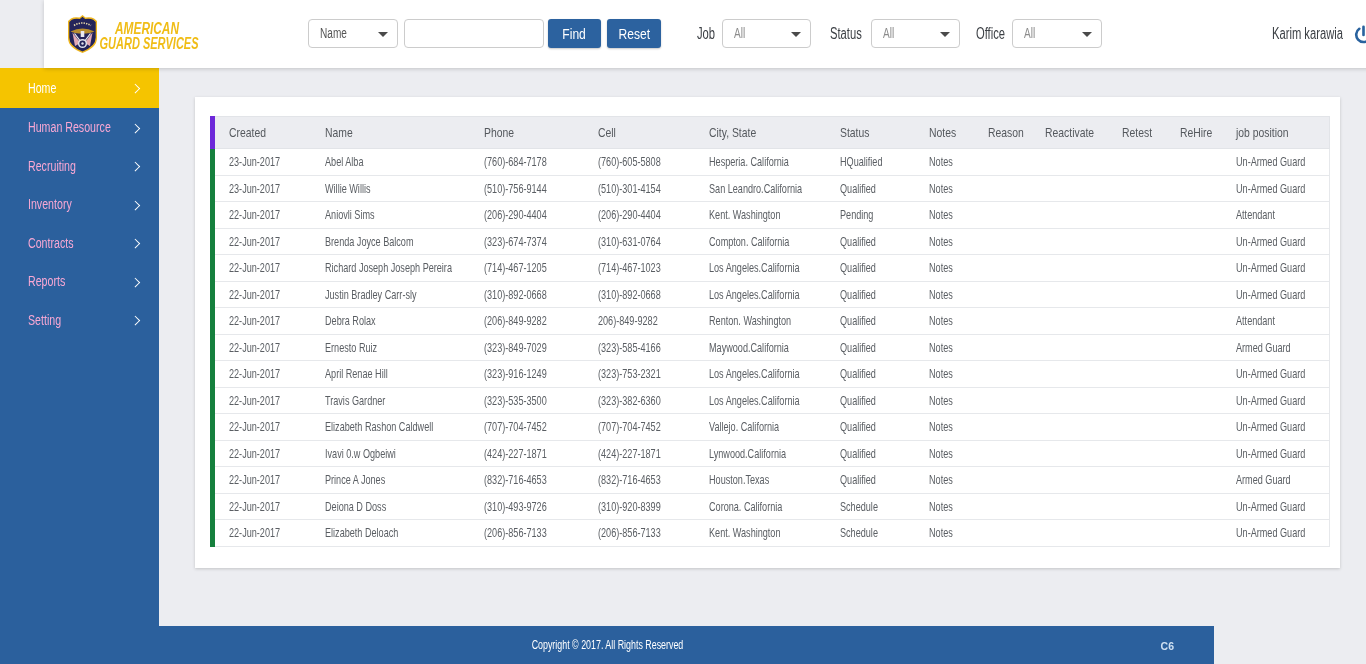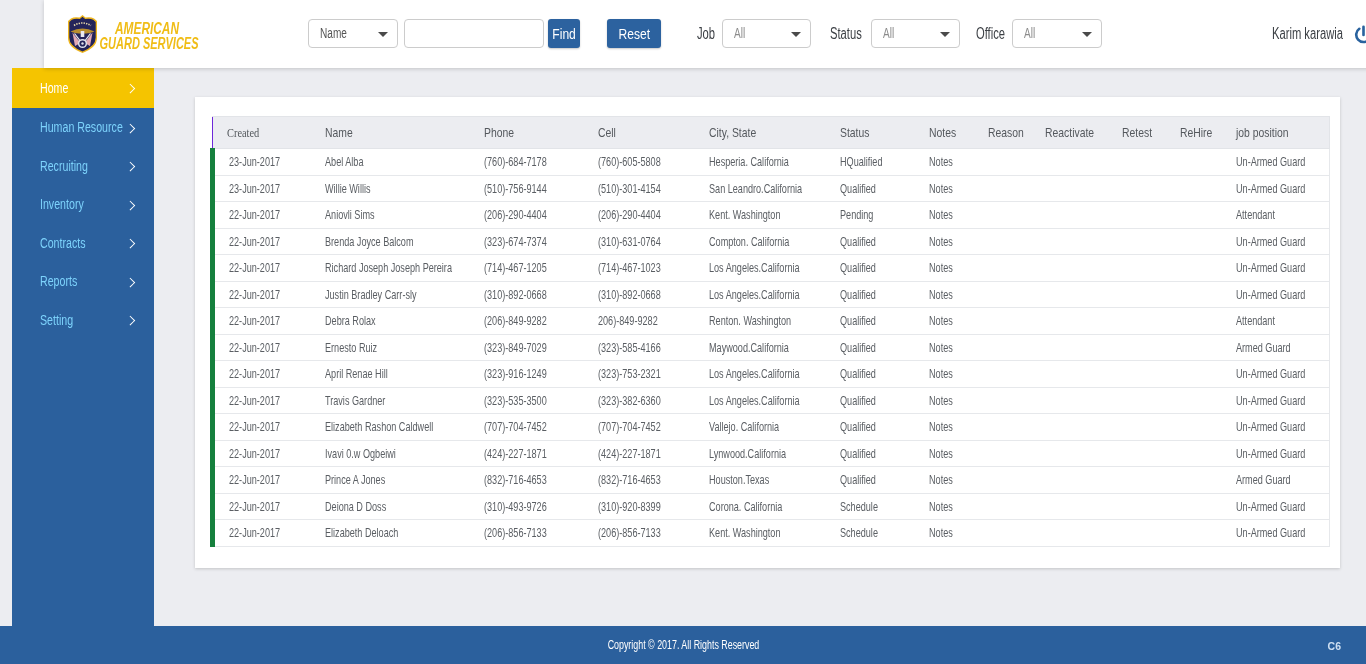--- a/index.html
+++ b/index.html
@@ -12,38 +12,38 @@
 .hlabel { position:absolute; top:0; height:68px; line-height:68px; font-size:16px; color:#3b3f44; }
 .hlabel span { display:inline-block; transform:scaleX(0.70); transform-origin:0 50%; white-space:nowrap; }
 .sel { position:absolute; top:19px; height:29px; background:#fff; border:1px solid #ccc; border-radius:4px; }
 .sel span { position:absolute; left:11px; top:0; line-height:27px; font-size:14px; transform:scaleX(0.72); transform-origin:0 50%; white-space:nowrap; }
 .sel .car { position:absolute; right:9px; top:12px; width:0; height:0; border-left:5.5px solid transparent; border-right:5.5px solid transparent; border-top:5.5px solid #4a4a4a; }
 .btn { position:absolute; top:19px; height:29px; background:#2c629f; color:#fff; border-radius:3px; box-shadow:0 1px 2px rgba(0,0,0,.22); font-size:15.5px; line-height:29px; text-align:center; }
 .btn span { display:inline-block; transform:scaleX(0.78); transform-origin:50% 50%; }
 #searchbox { position:absolute; left:360px; top:19px; width:140px; height:29px; border:1px solid #ccc; border-radius:4px; background:#fff; }
 
 
-#sidebar { position:absolute; left:12px; top:68px; width:142px; height:558px; background:#2b609d; }
-.mitem { position:relative; height:38.6px; line-height:38.6px; color:#7dd3fc; font-size:14px; padding-left:28px; }
+#sidebar { position:absolute; left:0; top:68px; width:159px; height:558px; background:#2b609d; }
+.mitem { position:relative; height:38.6px; line-height:38.6px; color:#f9a8d4; font-size:14px; padding-left:28px; }
 .mitem .mt { display:inline-block; transform:scaleX(0.76); transform-origin:0 50%; white-space:nowrap; }
 .mitem.active { background:#f5c400; color:#fff; height:40px; line-height:40px; }
 .mitem .chev { position:absolute; right:21px; top:16.5px; width:6.5px; height:6.5px; border-top:1.7px solid #fff; border-right:1.7px solid #fff; transform:rotate(45deg); }
 
 
-#footer { position:absolute; left:0; top:626px; width:1366px; height:38px; background:#2b609d; color:#fff; }
+#footer { position:absolute; left:0; top:626px; width:1214px; height:38px; background:#2b609d; color:#fff; }
 #footer .copy { position:absolute; left:0; width:100%; top:0; text-align:center; line-height:38px; font-size:12px; }
 #footer .copy span { display:inline-block; transform:scaleX(0.74); transform-origin:50% 50%; }
-#footer .c6 { position:absolute; right:25px; bottom:12px; font-size:10.5px; font-weight:bold; color:#cfe0f2; }
+#footer .c6 { position:absolute; right:40px; bottom:12px; font-size:10.5px; font-weight:bold; color:#cfe0f2; }
 
 
 #card { position:absolute; left:195px; top:97px; width:1145px; height:471px; background:#fff; box-shadow:0 1px 3px rgba(0,0,0,.18); }
 #tblwrap { position:absolute; left:15px; top:19px; width:1117px; }
 table { border-collapse:collapse; table-layout:fixed; width:1117px; }
 thead th { background:#ecedf1; height:32px; font-weight:normal; text-align:left; font-size:13.5px; color:#54585d; padding-left:14px; border:1px solid #e2e4e8; border-left:none; border-right:none; }
-thead th:first-child { border-left:1px solid #6d28d9;font-family:Liberation Serif, serif; }
+thead th:first-child { border-left:5px solid #6d28d9; }
 thead th:last-child { border-right:1px solid #e2e4e8; }
 thead th .t { transform:scaleX(0.77); }
 tbody td { height:26.5px; font-size:13px; color:#5a5e63; padding-left:14px; border-bottom:1px solid #e6e8eb; white-space:nowrap; }
 tbody td:first-child { border-left:5px solid #15803d; }
 tbody td:last-child { border-right:1px solid #e6e8eb; }
 </style>
 </head>
 <body>
 
 <div id="hdr">
@@ -64,21 +64,21 @@
     </g>
     <text x="79" y="21" font-size="16" font-style="italic" font-weight="bold" fill="#f0bd17" text-anchor="middle" textLength="64" lengthAdjust="spacingAndGlyphs">AMERICAN</text>
     <text x="81" y="35.5" font-size="16" font-style="italic" font-weight="bold" fill="#f0bd17" text-anchor="middle" textLength="99" lengthAdjust="spacingAndGlyphs">GUARD SERVICES</text>
   </svg>
 
   <div class="sel" style="left:264px; width:90px;">
       <span style="color:#555;">Name</span>
       <i class="car"></i>
     </div>
   <div id="searchbox"></div>
-  <div class="btn" style="left:504px; width:32px;"><span>Find</span></div>
+  <div class="btn" style="left:504px; width:53px;"><span>Find</span></div>
   <div class="btn" style="left:563px; width:54px;"><span>Reset</span></div>
 
   <div class="hlabel" style="left:653px;"><span>Job</span></div>
   <div class="sel" style="left:678px; width:89px;">
       <span style="color:#8b8b8b;">All</span>
       <i class="car"></i>
     </div>
 
   <div class="hlabel" style="left:786px;"><span>Status</span></div>
   <div class="sel" style="left:827px; width:89px;">

